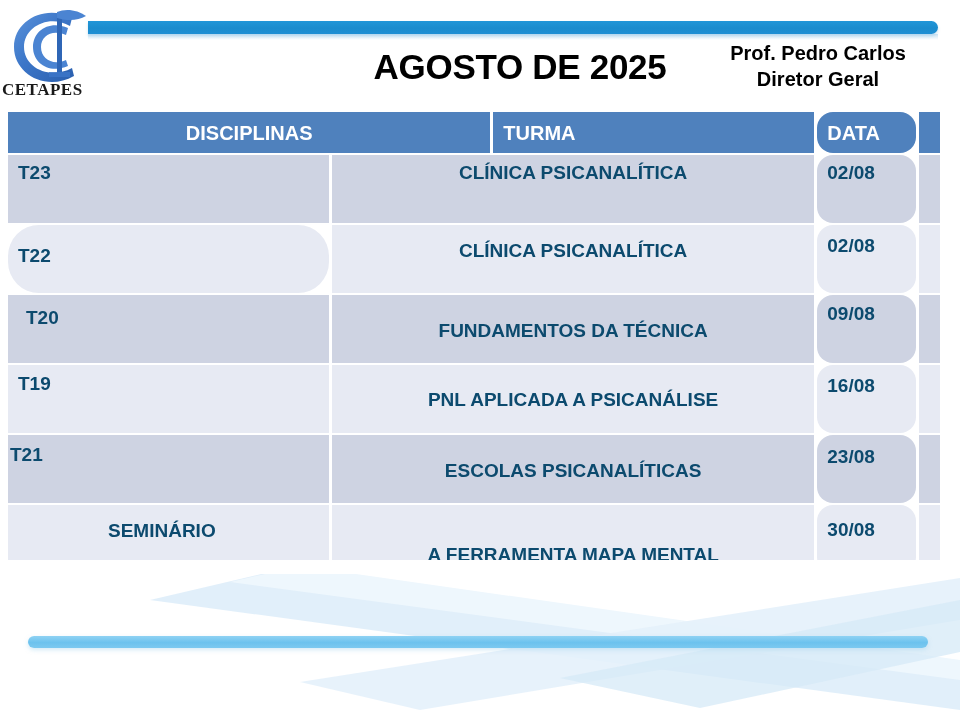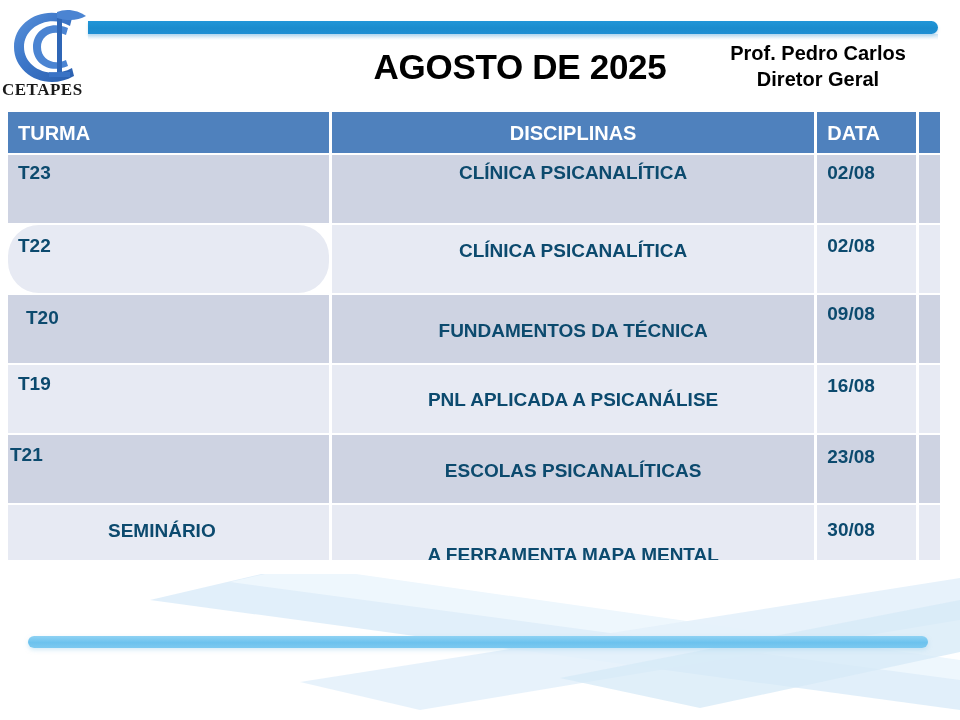--- a/index.html
+++ b/index.html
@@ -98,21 +98,21 @@
     display: flex;
     width: 100%;
     margin-bottom: 2px;
   }
   .cell {
     box-sizing: border-box;
     padding: 6px 10px;
   }
   .c-turma   { width: 322px; margin-right: 3px; }
   .c-disc    { width: 484px; margin-right: 3px; text-align: center; }
-  .c-data    { width: 99px;  margin-right: 3px; }
+  .c-data    { width: 99px;  margin-right: 3px; border-radius: 16px; }
   .c-extra   { width: 21px; }
 
   .header .cell {
     background: #4f81bd;
     color: #ffffff;
     font-size: 20px;
     font-weight: bold;
     height: 41px;
     line-height: 30px;
   }
@@ -125,21 +125,21 @@
     color: #0c4a6e;
     font-weight: bold;
     height: 68px;
   }
   .body-row .c-turma { font-size: 19px; line-height: 26px; }
   .body-row .c-data  { font-size: 19px; line-height: 26px; }
   .body-row .c-disc  { font-size: 19px; line-height: 26px; }
 
   
   .turma-pad-1 { padding-left: 10px; padding-top: 5px; }
-  .turma-pad-2 { padding-left: 10px; padding-top: 8px; border-radius: 31px; }
+  .turma-pad-2 { padding-left: 10px; padding-top: 18px; border-radius: 31px; }
   .turma-pad-3 { padding-left: 18px; padding-top: 10px; }
   .turma-pad-4 { padding-left: 10px; padding-top: 6px; }
   .turma-pad-5 { padding-left: 2px; padding-top: 7px; }
   .turma-pad-6 { padding-left: 100px; padding-top: 13px; }
 
   .disc-pad-1 { padding-top: 5px; }
   .disc-pad-2 { padding-top: 13px; }
   .disc-pad-3 { padding-top: 23px; }
   .disc-pad-4 { padding-top: 22px; }
   .disc-pad-5 { padding-top: 23px; }
@@ -208,22 +208,22 @@
 
   <div class="title">AGOSTO DE 2025</div>
   <div class="byline">
     <div>Prof. Pedro Carlos</div>
     <div>Diretor Geral</div>
   </div>
 
   <div class="table">
 
     <div class="row header">
+      <div class="cell c-disc">DISCIPLINAS</div>
       <div class="cell c-turma">TURMA</div>
-      <div class="cell c-disc">DISCIPLINAS</div>
       <div class="cell c-data">DATA</div>
       <div class="cell c-extra"></div>
     </div>
 
     <div class="row body-row r-dark">
       <div class="cell c-turma turma-pad-1">T23</div>
       <div class="cell c-disc disc-pad-1">CLÍNICA PSICANALÍTICA</div>
       <div class="cell c-data data-pad-1">02/08</div>
       <div class="cell c-extra"></div>
     </div>

